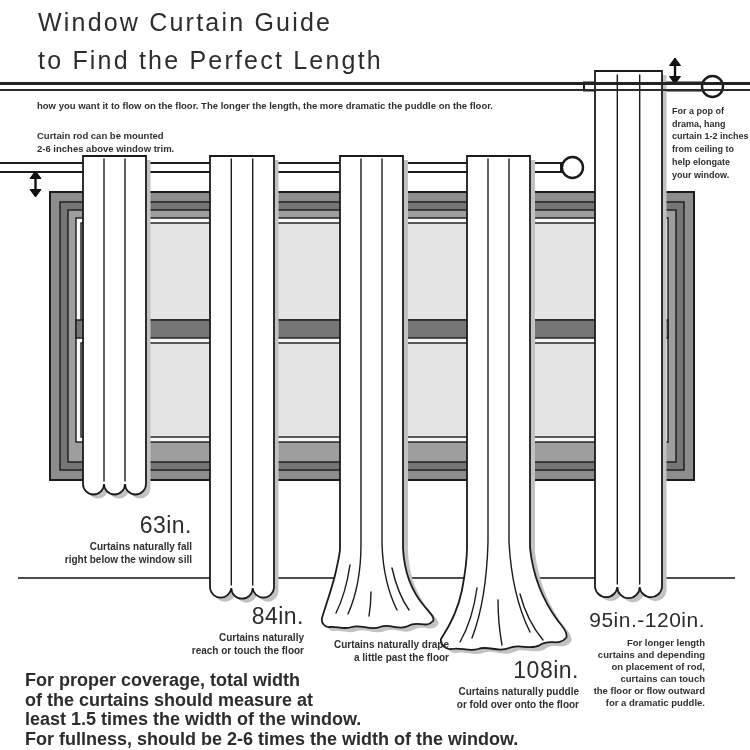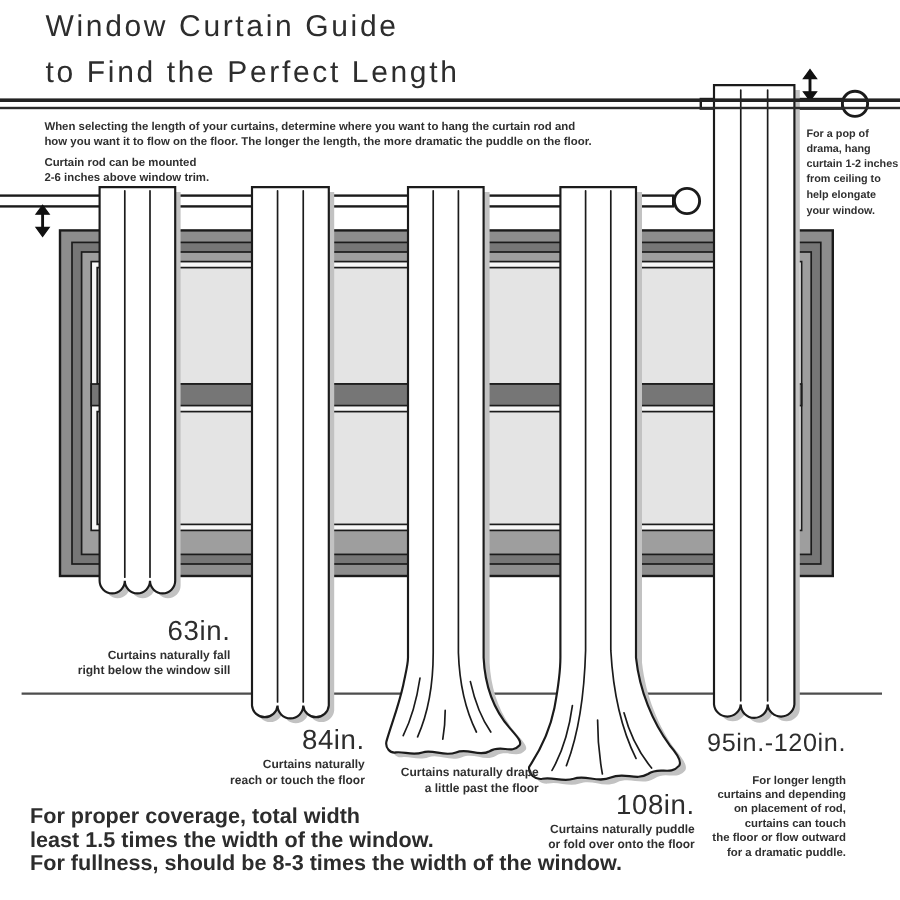--- a/index.html
+++ b/index.html
@@ -17,21 +17,21 @@
             color:#2f2f2f;white-space:nowrap;}
   .clabel{text-align:right;}
   .clabel .num{font-size:23px;letter-spacing:0.5px;color:#2d2d2d;line-height:25px;}
   .clabel .desc{font-size:10px;font-weight:700;line-height:12.5px;color:#2f2f2f;margin-top:3px;}
   .label63{left:37px;top:513px;width:155px;}
   .label84{left:149px;top:604px;width:155px;}
   .label95{left:294px;top:636px;width:155px;}
   .label108{left:424px;top:658px;width:155px;}
   .label95120{left:553px;top:608px;width:152px;}
   .label95120 .num{font-size:21px;line-height:23px;}
-  .label95120 .desc{font-size:9.5px;line-height:12px;margin-top:14px;}
+  .label95120 .desc{font-size:9.5px;line-height:12px;margin-top:6px;}
   .footer{left:25px;top:671px;font-size:18px;font-weight:700;line-height:19.5px;
           color:#2c2c2c;white-space:nowrap;}
   svg{position:absolute;left:0;top:0;}
 </style>
 </head>
 <body>
 
 <svg width="750" height="750" viewBox="0 0 750 750">
 
   <g>
@@ -109,21 +109,20 @@
 
 <div class="abs title">
   <div>Window Curtain Guide</div>
   <div>to Find the Perfect Length</div>
 </div>
 
 <div class="abs rule1"></div>
 <div class="abs rule2"></div>
 
 <div class="abs smallbold intro">
-  <div>When selecting the length of your curtains, determine where you want to hang the curtain rod and</div>
   <div>how you want it to flow on the floor. The longer the length, the more dramatic the puddle on the floor.</div>
 </div>
 
 <div class="abs smallbold rodnote">
   <div>Curtain rod can be mounted</div>
   <div>2-6 inches above window trim.</div>
 </div>
 
 <div class="abs ceilnote">
   <div>For a pop of</div>
@@ -172,15 +171,16 @@
     <div>curtains and depending</div>
     <div>on placement of rod,</div>
     <div>curtains can touch</div>
     <div>the floor or flow outward</div>
     <div>for a dramatic puddle.</div>
   </div>
 </div>
 
 <div class="abs footer">
   <div>For proper coverage, total width</div>
+  <div>of the curtains should measure at</div>
   <div>least 1.5 times the width of the window.</div>
-  <div>For fullness, should be 8-3 times the width of the window.</div>
+  <div>For fullness, should be 2-6 times the width of the window.</div>
 </div>
 
 </body></html>

